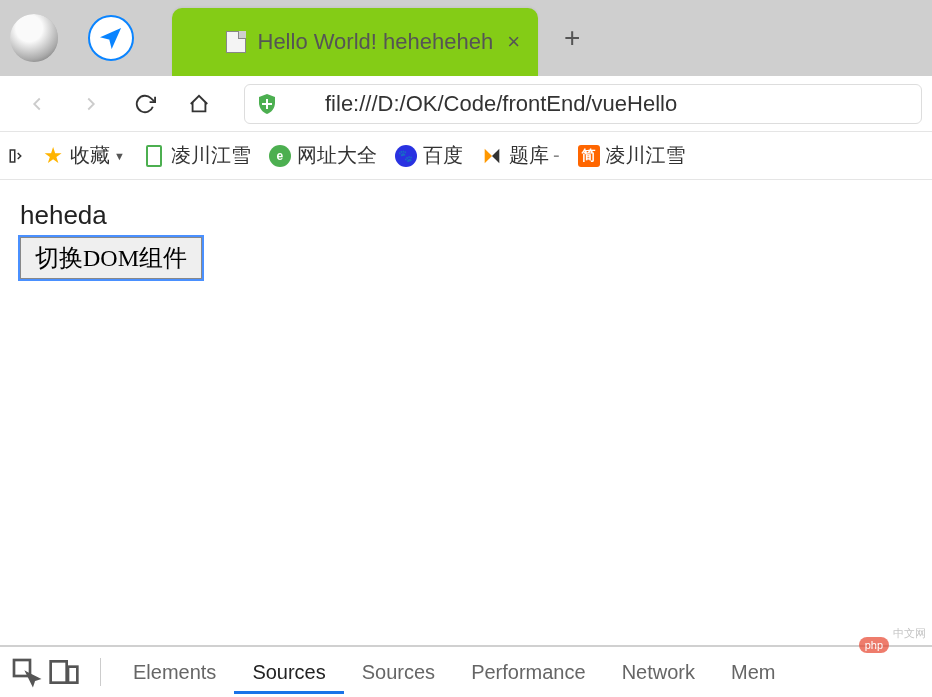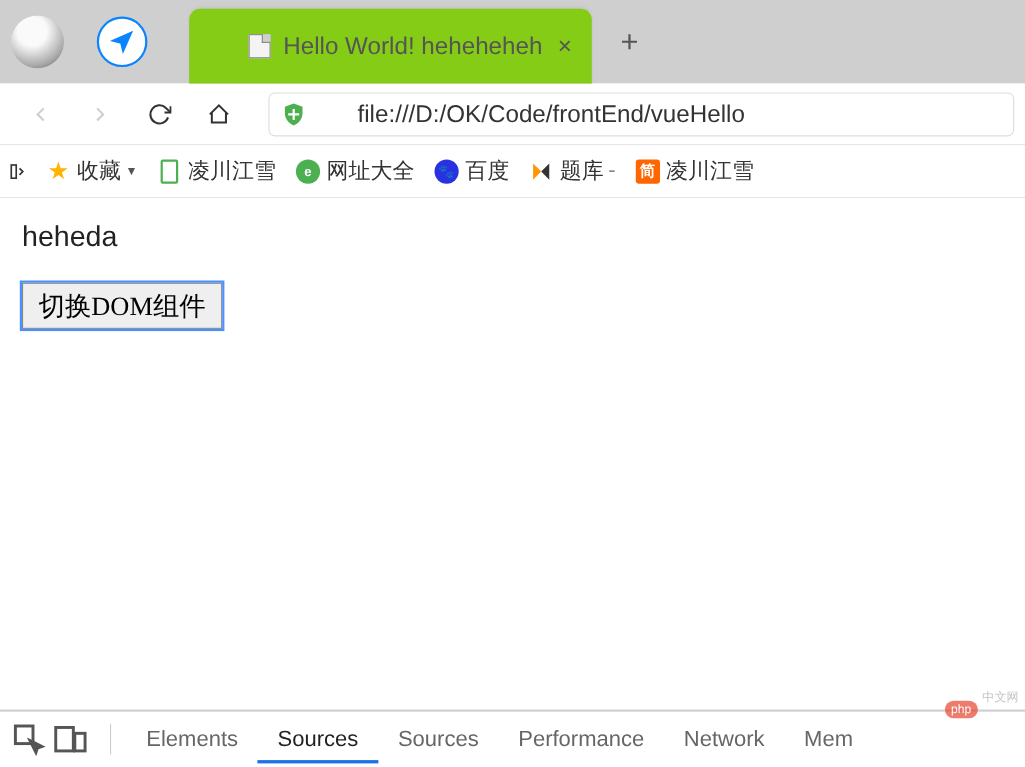--- a/index.html
+++ b/index.html
@@ -164,21 +164,21 @@
       display: flex;
       align-items: center;
       justify-content: center;
     }
     .page-content {
       padding: 20px;
     }
     .page-text {
       font-size: 26px;
       color: #222;
-      margin-bottom: 26px;
+      margin-bottom: 6px;
       font-family: Arial, sans-serif;
     }
     .page-button {
       font-size: 24px;
       padding: 4px 14px;
       background: #efefef;
       border: 1px solid #888;
       outline: 2px solid #4a90ff;
       cursor: pointer;
       font-family: Liberation Serif, serif;

